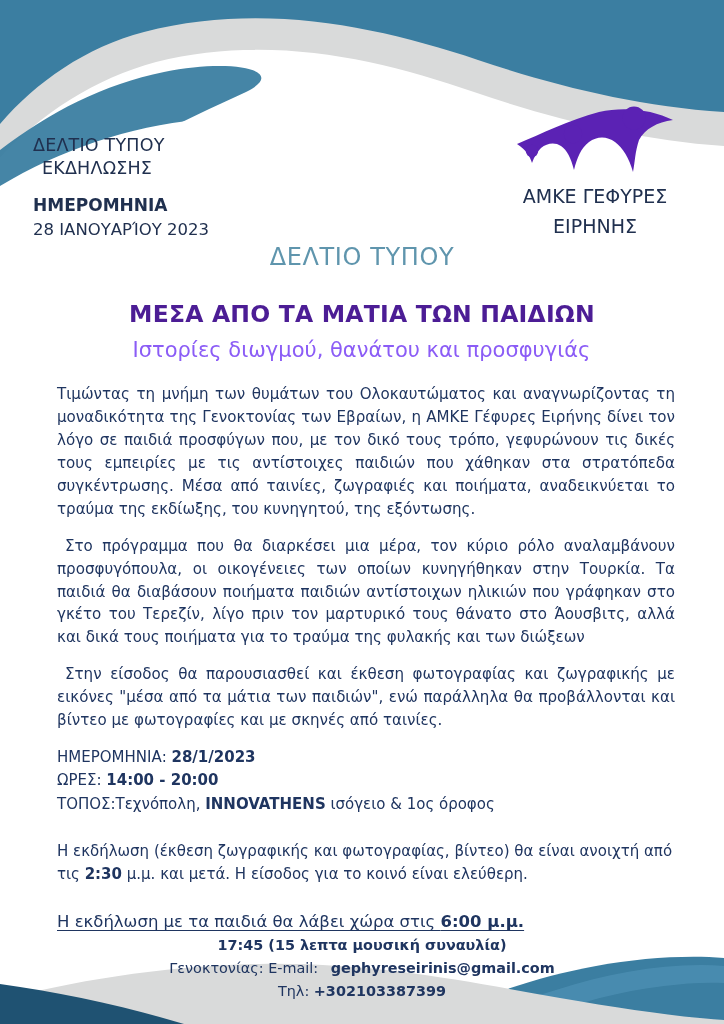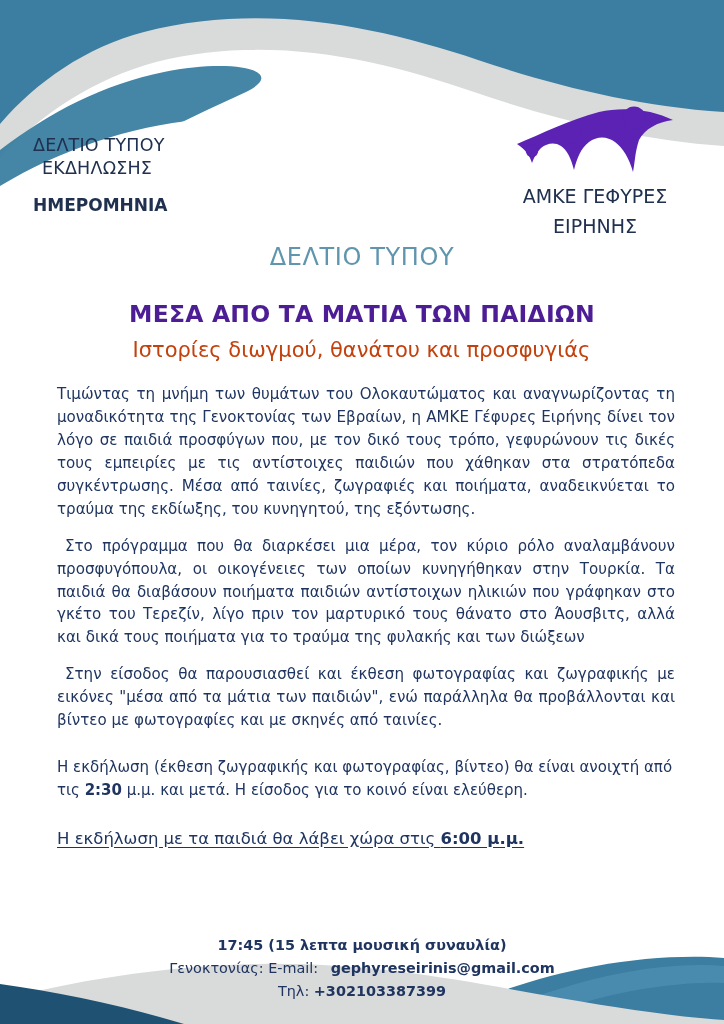--- a/index.html
+++ b/index.html
@@ -104,21 +104,21 @@
     font-size: 23.5px;
     font-weight: bold;
     letter-spacing: 0.2px;
   }
   .sub-title {
     position: absolute;
     left: 0;
     top: 338px;
     width: 723px;
     text-align: center;
-    color: #c2410c;
+    color: #8b5cf6;
     font-size: 21px;
   }
 
   
   .body-area {
     position: absolute;
     left: 57px;
     top: 383px;
     width: 618px;
     color: #1f3560;
@@ -198,20 +198,21 @@
              C 180 122 110 156 62 196 C 34 218 12 238 0 252 Z" fill="#3b7ea1" opacity="0.95"></path>
 
     <path d="M 0 186 C 60 150 130 126 198 120 C 258 116 236 132 196 152
              C 130 186 64 226 0 268 Z" fill="#ffffff"></path>
   </svg>
 
   <div class="hdr-left">
     <div class="l1">ΔΕΛΤΙΟ ΤΥΠΟΥ</div>
     <div class="l2">ΕΚΔΗΛΩΣΗΣ</div>
     <div class="l3">ΗΜΕΡΟΜΗΝΙΑ</div>
+    <div class="l4">28 ΙΑΝΟΥΑΡΊΟΥ 2023</div>
   </div>
 
   <div class="logo-wrap">
     <svg class="logo-mark" viewBox="0 0 176 82" aria-hidden="true">
       <g fill="#5b22b4">
 
         <path d="M 10 48
                  C 34 38 62 24 92 16 C 118 10 146 14 166 24
                  C 150 26 138 33 132 44
                  C 128 56 128 66 126 76
@@ -238,20 +239,31 @@
   <div class="sub-title">Ιστορίες διωγμού, θανάτου και προσφυγιάς</div>
 
   <div class="body-area">
 
     <p class="just first">Τιμώντας τη μνήμη των θυμάτων του Ολοκαυτώματος και αναγνωρίζοντας τη μοναδικότητα της Γενοκτονίας των Εβραίων, η ΑΜΚΕ Γέφυρες Ειρήνης δίνει τον λόγο σε παιδιά προσφύγων που, με τον δικό τους τρόπο, γεφυρώνουν τις δικές τους εμπειρίες με τις αντίστοιχες παιδιών που χάθηκαν στα στρατόπεδα συγκέντρωσης. Μέσα από ταινίες, ζωγραφιές και ποιήματα, αναδεικνύεται το τραύμα της εκδίωξης, του κυνηγητού, της εξόντωσης.</p>
 
     <p class="just">Στο πρόγραμμα που θα διαρκέσει μια μέρα, τον κύριο ρόλο αναλαμβάνουν προσφυγόπουλα, οι οικογένειες των οποίων κυνηγήθηκαν στην Τουρκία. Τα παιδιά θα διαβάσουν ποιήματα παιδιών αντίστοιχων ηλικιών που γράφηκαν στο γκέτο του Τερεζίν, λίγο πριν τον μαρτυρικό τους θάνατο στο Άουσβιτς, αλλά και δικά τους ποιήματα για το τραύμα της φυλακής και των διώξεων</p>
 
     <p class="just">Στην είσοδος θα παρουσιασθεί και έκθεση φωτογραφίας και ζωγραφικής με εικόνες "μέσα από τα μάτια των παιδιών", ενώ παράλληλα θα προβάλλονται και βίντεο με φωτογραφίες και με σκηνές από ταινίες.</p>
 
+    <div class="details">
+      <div>
+        <span>ΗΜΕΡΟΜΗΝΙΑ: </span><b>28/1/2023</b>
+      </div>
+      <div>
+        <span>ΩΡΕΣ: </span><b>14:00 - 20:00</b>
+      </div>
+      <div>
+        <span>ΤΟΠΟΣ:</span><span>Τεχνόπολη, </span><b>INNOVATHENS</b><span> ισόγειο &amp; 1ος όροφος</span>
+      </div>
+    </div>
 
 
     <div class="open-note">
       <span>Η εκδήλωση (έκθεση ζωγραφικής και φωτογραφίας, βίντεο) θα είναι ανοιχτή από τις </span><b>2:30</b><span> μ.μ. και μετά. Η είσοδος για το κοινό είναι ελεύθερη.</span>
     </div>
 
     <div class="highlight-line">
       <span>Η εκδήλωση με τα παιδιά θα λάβει χώρα στις </span><b>6:00 μ.μ.</b>
     </div>
   </div>

